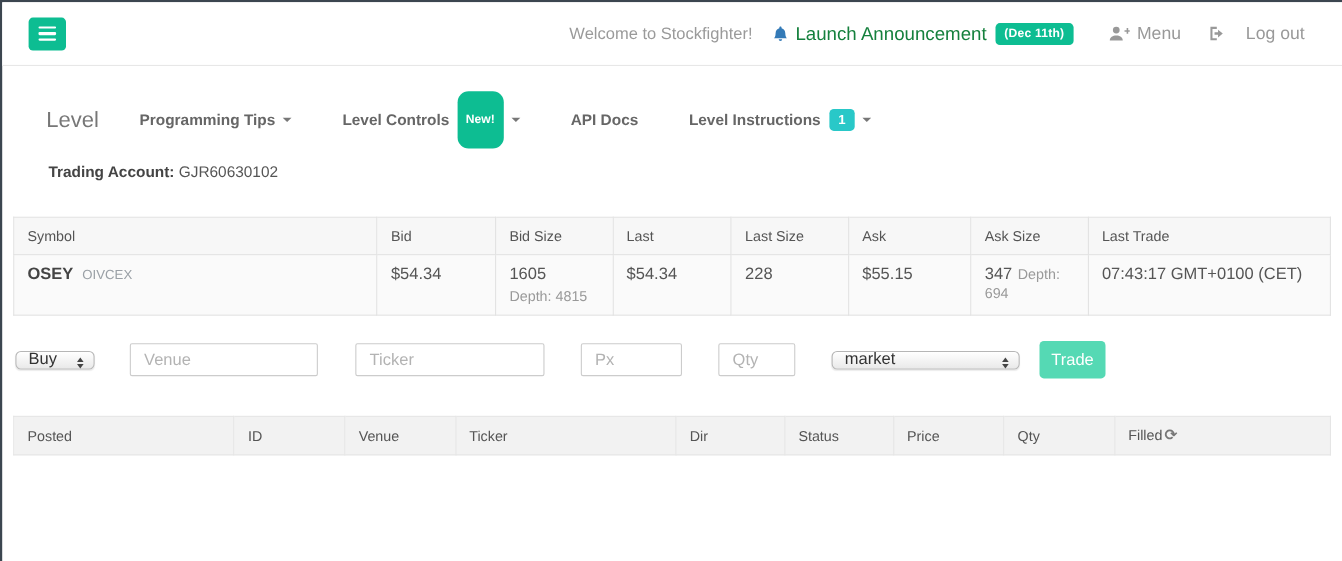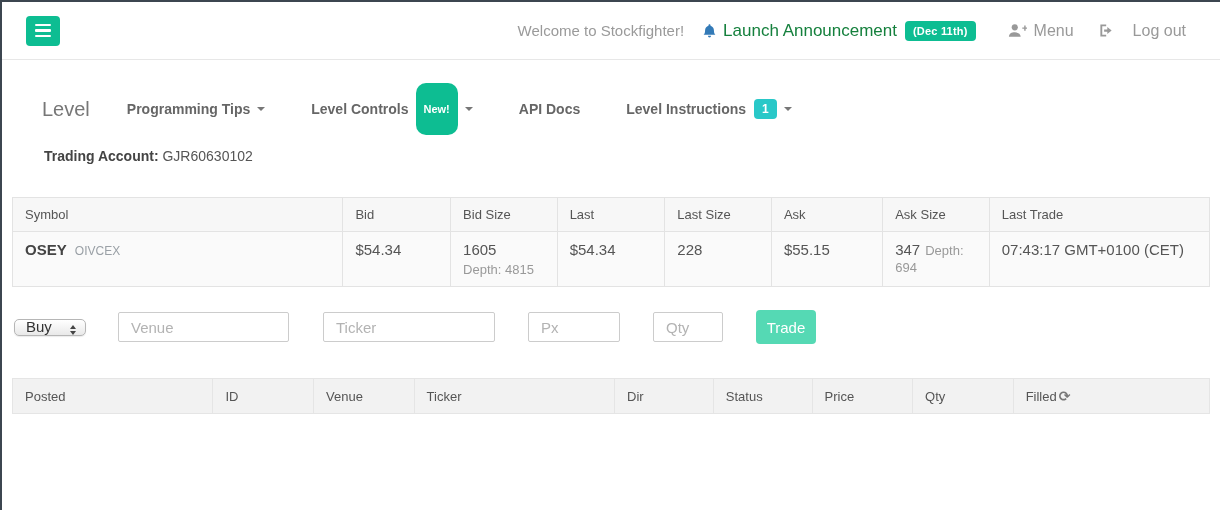--- a/index.html
+++ b/index.html
@@ -257,20 +257,27 @@
       <span>Buy</span>
       <span class="sel-arrows">
           <i class="up"></i>
           <i class="down"></i>
         </span>
     </div>
     <input class="txt w-venue" placeholder="Venue" style="">
     <input class="txt w-ticker" placeholder="Ticker" style="">
     <input class="txt w-px" placeholder="Px" style="">
     <input class="txt w-qty" placeholder="Qty" style="">
+    <div class="sel w-type">
+      <span>market</span>
+      <span class="sel-arrows">
+          <i class="up"></i>
+          <i class="down"></i>
+        </span>
+    </div>
     <button class="trade-btn">Trade</button>
   </div>
 
   <table class="orders-table">
     <colgroup>
       <col style="width:16.75%">
         <col style="width:8.4%">
         <col style="width:8.4%">
         <col style="width:16.75%">
       <col style="width:8.25%">

